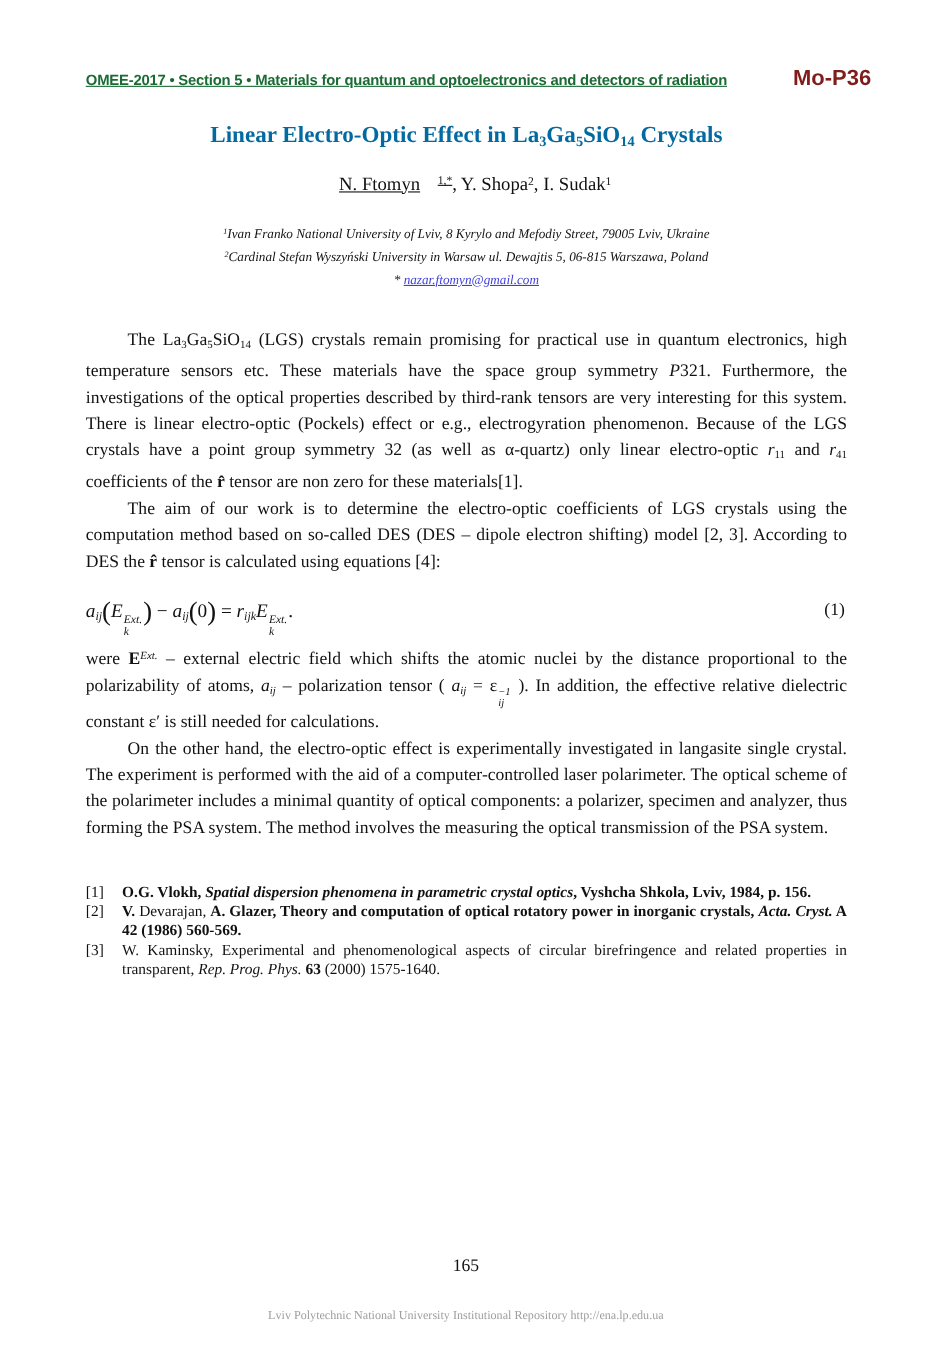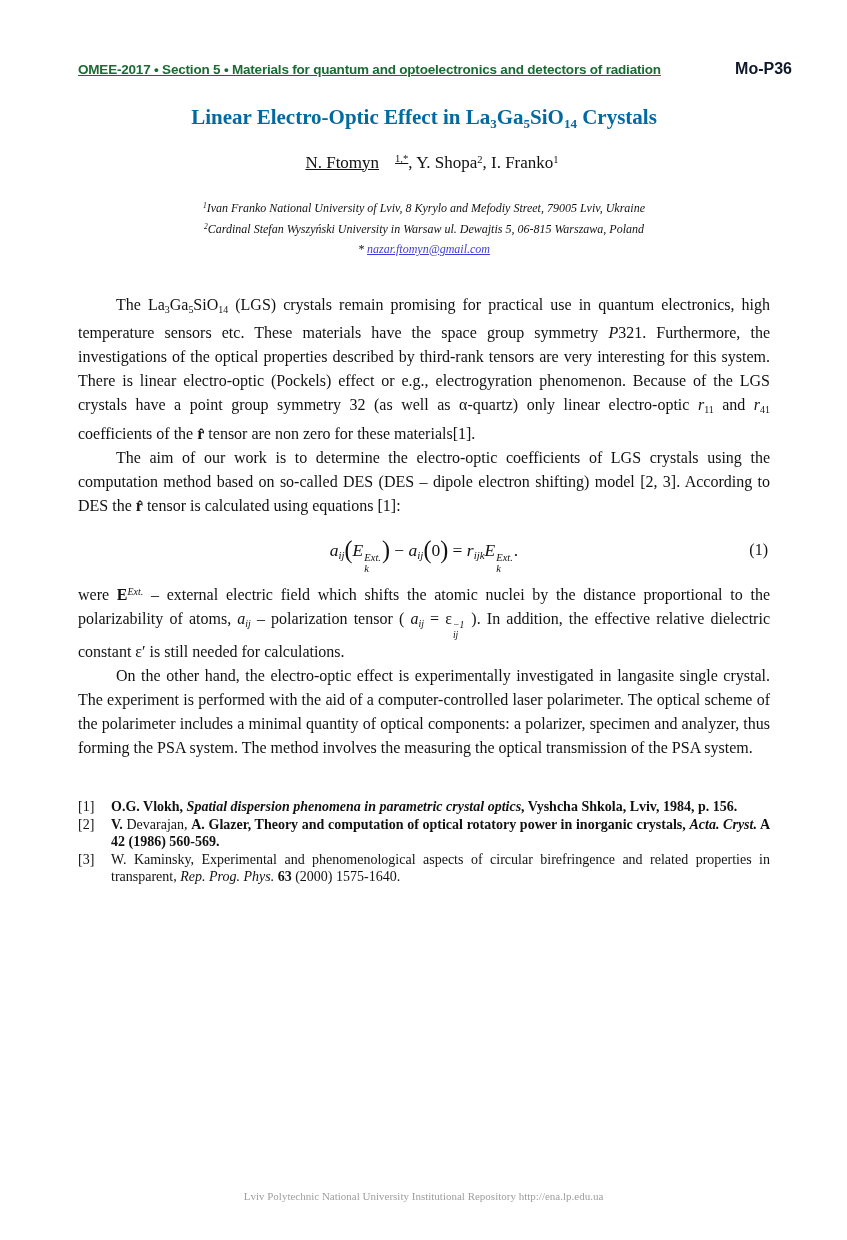--- a/index.html
+++ b/index.html
@@ -25,22 +25,22 @@
   .header-left{
     color:var(--green);
     font-weight:bold;
     font-size:13.5px;
     letter-spacing:-0.2px;
     text-decoration:underline;
     cursor:pointer;
   }
   .header-right{
     font-weight:bold;
-    font-size:16px;
-    color:#0f172a;
+    font-size:20px;
+    color:#7f1d1d;
     margin-left:10px;
     white-space:nowrap;
   }
   
   .title{
     margin:27px 77px 0 78px;
     text-align:center;
     font-size:21px;
     font-weight:bold;
     color:#0369a1;
@@ -70,21 +70,20 @@
     font-size:16px;
     line-height:24px;
     text-align:justify;
   }
   .body p{margin:0;}
   p.indent{text-indent:38px;}
   p.noindent{text-indent:0;}
   .equation-row{
     position:relative;
     margin:13px 0 11px 0;
-    text-align:center;
     height:38px;
     line-height:38px;
   }
   .equation{font-size:17.5px;}
   .eq-number{
     position:absolute;right:2px;top:0;
     font-size:16px;
   }
   
   .st-i{font-style:italic;}
@@ -128,31 +127,31 @@
 
 <div class="page">
 
   <div class="header">
     <span class="header-left">OMEE-2017 •  Section 5 •  Materials for quantum and optoelectronics and detectors of radiation</span>
     <span class="header-right">Mo-P36</span>
   </div>
 
   <h1 class="title"><span>Linear Electro-Optic Effect in La</span><span class="st-sub">3</span><span>Ga</span><span class="st-sub">5</span><span>SiO</span><span class="st-sub">14</span><span> Crystals</span></h1>
 
-  <div class="authors"><span class="st-u">N. Ftomyn</span><span class="st-sup st-u">1,*</span><span>, Y. Shopa</span><span class="st-sup">2</span><span>, I. Franko</span><span class="st-sup">1</span></div>
+  <div class="authors"><span class="st-u">N. Ftomyn</span><span class="st-sup st-u">1,*</span><span>, Y. Shopa</span><span class="st-sup">2</span><span>, I. Sudak</span><span class="st-sup">1</span></div>
 
   <div class="affiliations">
     <div><span class="st-sup">1</span><span>Ivan Franko National University of Lviv, 8 Kyrylo and Mefodiy Street, 79005 Lviv, Ukraine</span></div>
     <div><span class="st-sup">2</span><span>Cardinal Stefan Wyszyński University in Warsaw ul. Dewajtis 5, 06-815 Warszawa, Poland</span></div>
     <div class="email-line"><span>* </span><a class="st-link">nazar.ftomyn@gmail.com</a></div>
   </div>
 
   <div class="body">
     <p class="indent"><span>The La</span><span class="st-sub">3</span><span>Ga</span><span class="st-sub">5</span><span>SiO</span><span class="st-sub">14</span><span> (LGS) crystals remain promising for practical use in quantum electronics, high temperature sensors etc. These materials have the space group symmetry </span><span class="st-i">P</span><span>321. Furthermore, the investigations of the optical properties described by third-rank tensors are very interesting for this system. There is linear electro-optic (Pockels) effect or e.g., electrogyration phenomenon. Because of the LGS crystals have a point group symmetry 32 (as well as α-quartz) only linear electro-optic </span><span class="st-i">r</span><span class="st-sub">11</span><span> and </span><span class="st-i">r</span><span class="st-sub">41</span><span> coefficients of the </span><span class="st-b">r̂</span><span> tensor are non zero for these materials[1].</span></p>
-    <p class="indent"><span>The aim of our work is to determine the electro-optic coefficients of LGS crystals using the computation method based on so-called DES (DES – dipole electron shifting) model [2, 3]. According to DES the </span><span class="st-b">r̂</span><span> tensor is calculated using equations [1]:</span></p>
+    <p class="indent"><span>The aim of our work is to determine the electro-optic coefficients of LGS crystals using the computation method based on so-called DES (DES – dipole electron shifting) model [2, 3]. According to DES the </span><span class="st-b">r̂</span><span> tensor is calculated using equations [4]:</span></p>
 
     <div class="equation-row">
       <span class="equation"><span class="st-i">a</span><span class="st-sub st-i">ij</span><span class="st-big">(</span><span class="st-i">E</span><span class="stack">
             <span>Ext.</span>
             <span>k</span>
           </span><span class="st-big">)</span><span> − </span><span class="st-i">a</span><span class="st-sub st-i">ij</span><span class="st-big">(</span><span>0</span><span class="st-big">)</span><span> = </span><span class="st-i">r</span><span class="st-sub st-i">ijk</span><span class="st-i">E</span><span class="stack">
             <span>Ext.</span>
             <span>k</span>
           </span><span>.</span></span>
       <span class="eq-number">(1)</span>
@@ -173,16 +172,17 @@
     <div class="ref">
       <span class="ref-label">[2]</span>
       <span class="ref-text"><span class="st-b">V. </span><span>Devarajan, </span><span class="st-b">A. Glazer, Theory and computation of optical rotatory power in inorganic crystals, </span><span class="st-b st-i">Acta. Cryst.</span><span class="st-b"> </span><span class="st-b">A 42</span><span class="st-b"> (1986) 560-569.</span></span>
     </div>
     <div class="ref">
       <span class="ref-label">[3]</span>
       <span class="ref-text"><span>W. Kaminsky, Experimental and phenomenological aspects of circular birefringence and related properties in transparent, </span><span class="st-i">Rep. Prog. Phys.</span><span> </span><span class="st-b">63</span><span> (2000) 1575-1640.</span></span>
     </div>
   </div>
 
+  <div class="page-number">165</div>
 
   <div class="footer">Lviv Polytechnic National University Institutional Repository http://ena.lp.edu.ua</div>
 
 </div>
 
 </body></html>

